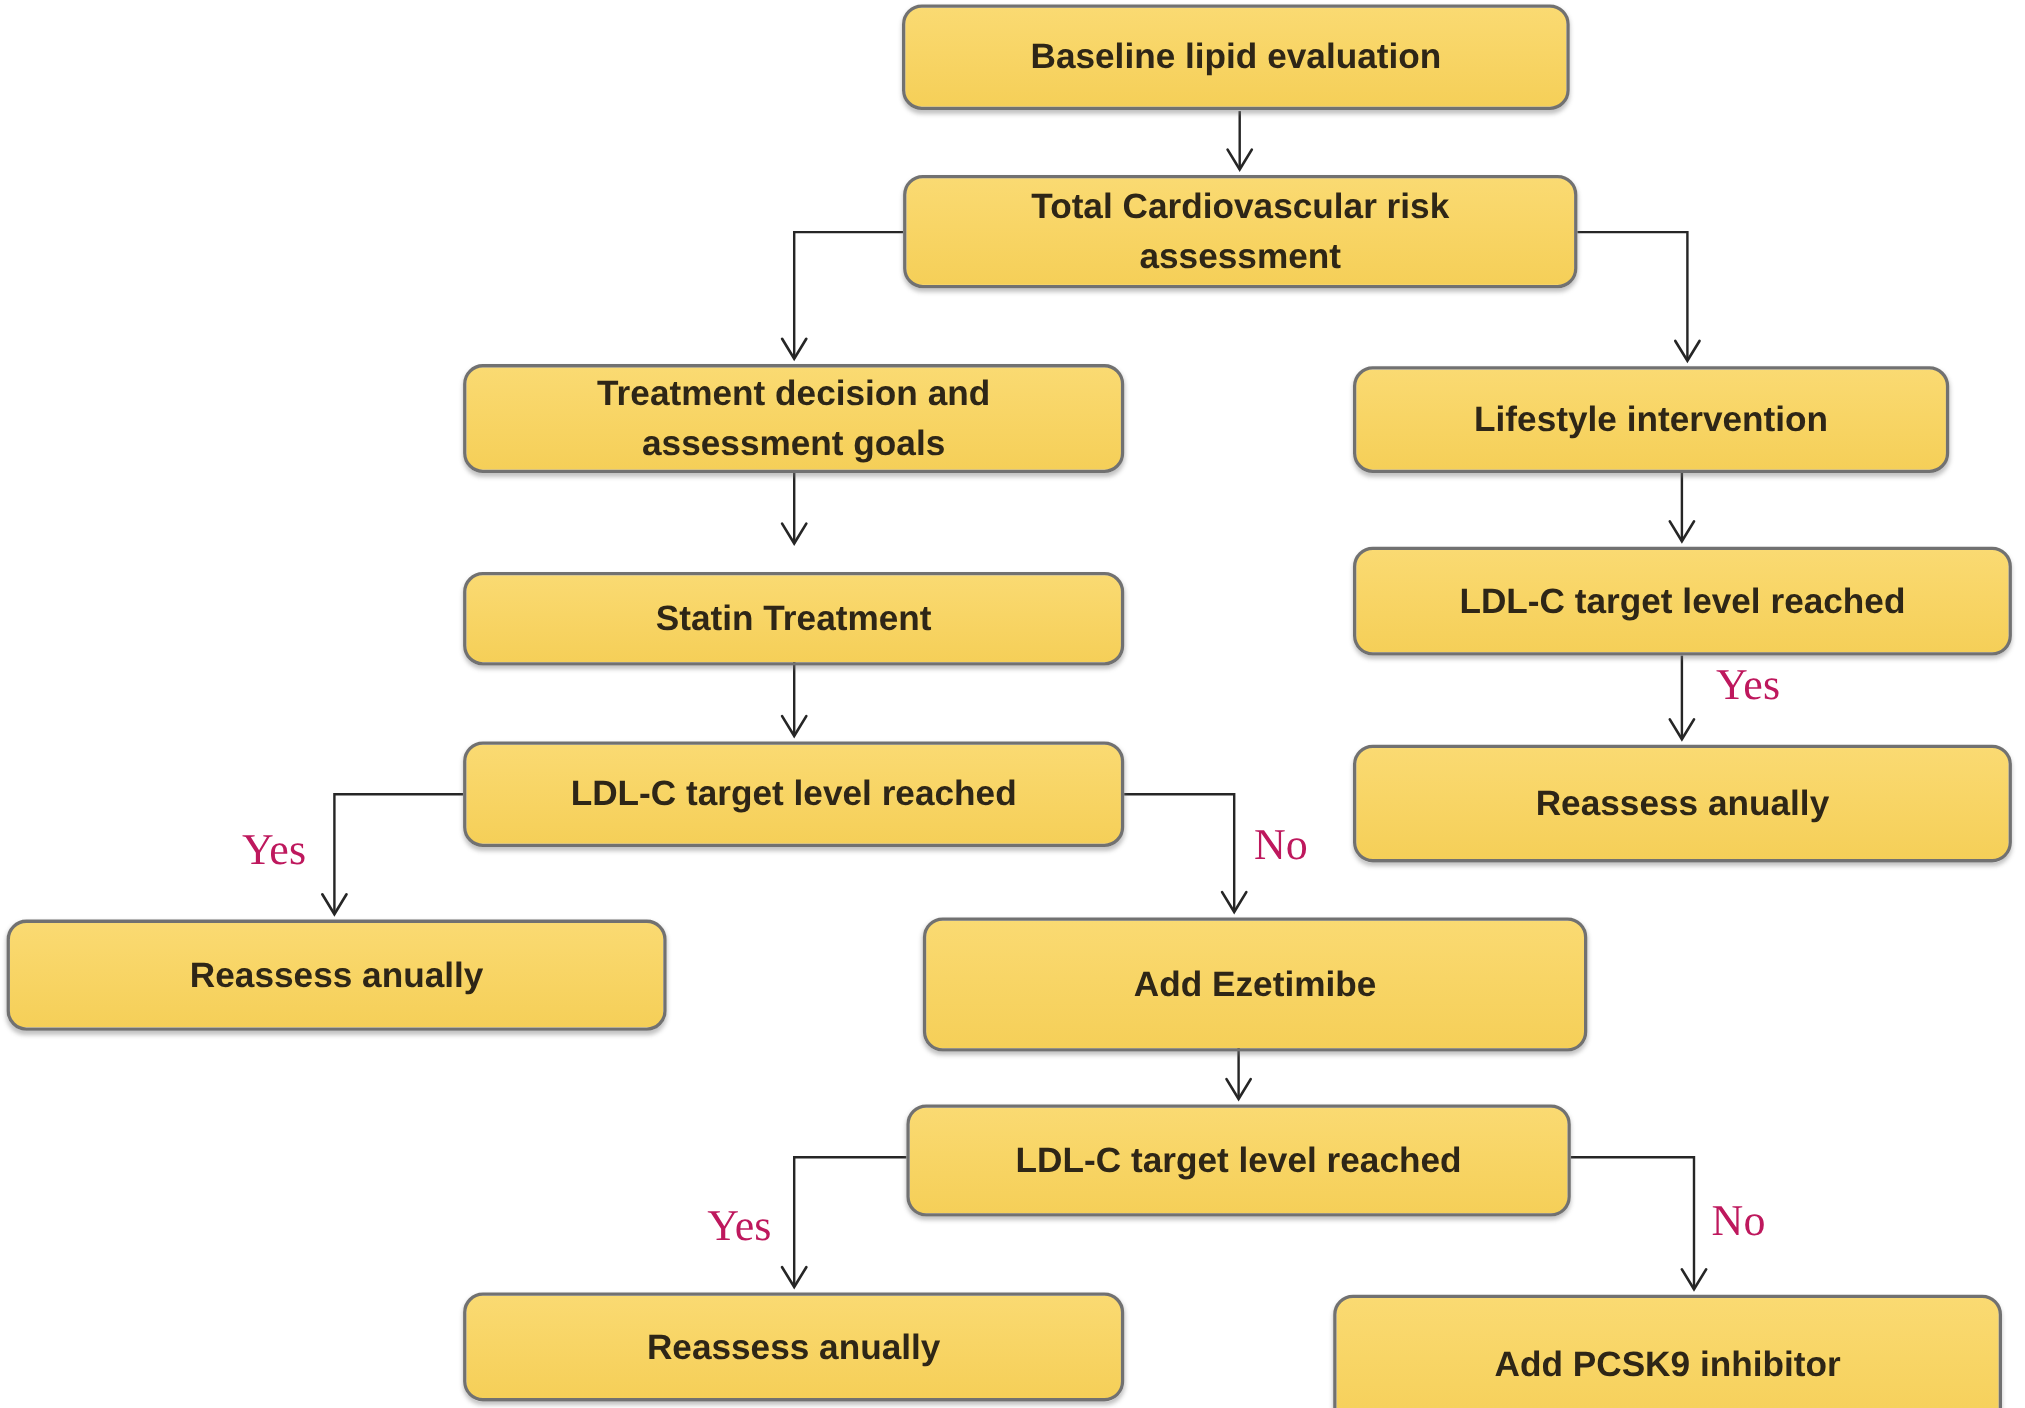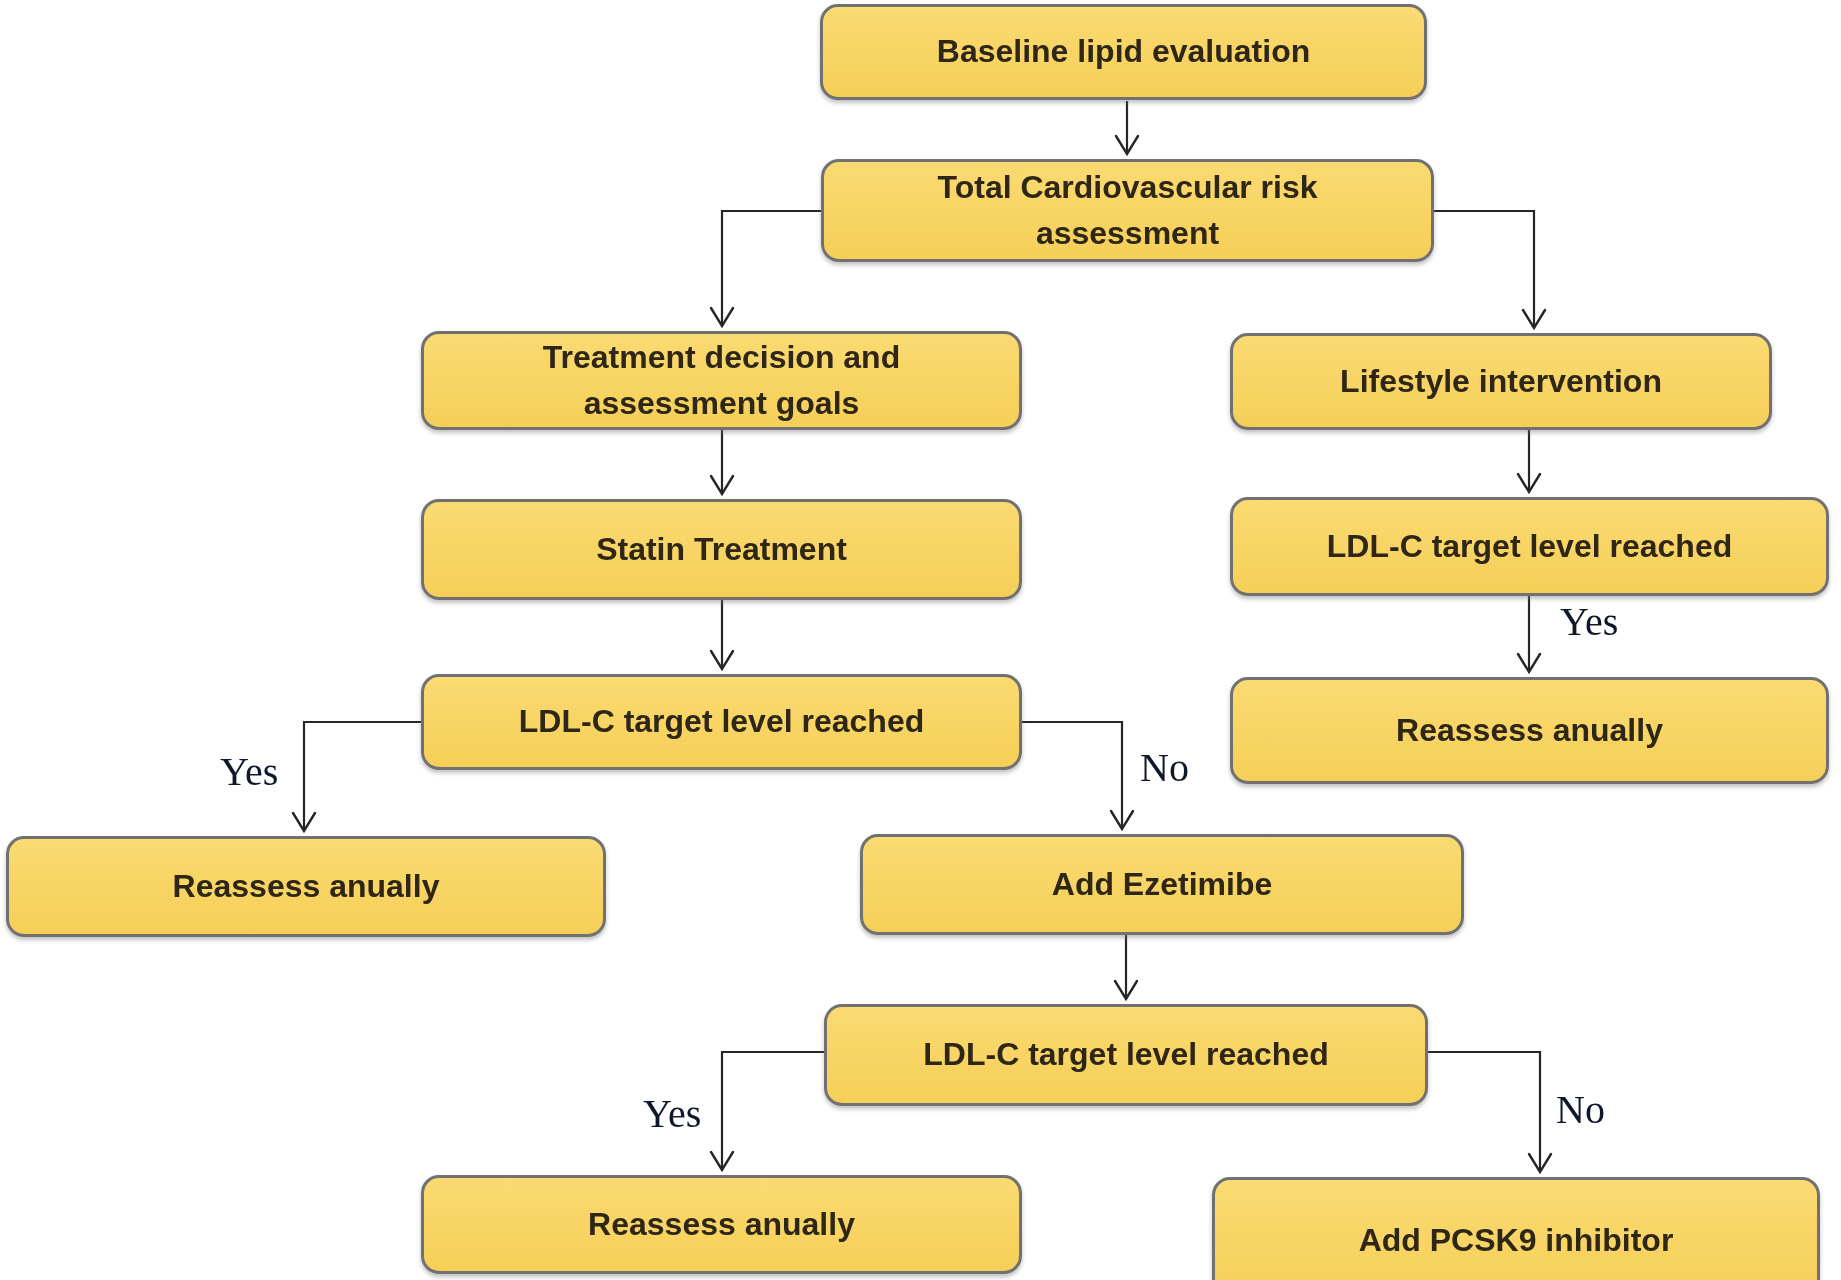--- a/index.html
+++ b/index.html
@@ -35,21 +35,21 @@
     color: #2E2617;
     font-size: 32px;
     font-weight: bold;
     line-height: 1.42;
   }
   .node-label { white-space: pre-line; padding: 0 18px; }
   .edge-label {
     position: absolute;
     font-family: "Liberation Serif", serif;
     font-size: 40px;
-    color: #0f172a;
+    color: #be185d;
     line-height: 1;
   }
 </style>
 </head>
 <body>
 
 <div class="canvas">
 
   <svg class="connector-layer" width="1841" height="1280" viewBox="0 0 1841 1280" xmlns="http://www.w3.org/2000/svg">
     <defs>
@@ -82,41 +82,41 @@
 
   <div class="node" style="left:421px;top:331px;width:601px;height:99px">
     <span class="node-label">Treatment decision and
 assessment goals</span>
   </div>
 
   <div class="node" style="left:1230px;top:333px;width:542px;height:97px">
     <span class="node-label">Lifestyle intervention</span>
   </div>
 
-  <div class="node" style="left:421px;top:499px;width:601px;height:101px">
+  <div class="node" style="left:421px;top:520px;width:601px;height:85px">
     <span class="node-label">Statin Treatment</span>
   </div>
 
   <div class="node" style="left:1230px;top:497px;width:599px;height:99px">
     <span class="node-label">LDL-C target level reached</span>
   </div>
 
   <div class="node" style="left:421px;top:674px;width:601px;height:96px">
     <span class="node-label">LDL-C target level reached</span>
   </div>
 
   <div class="node" style="left:1230px;top:677px;width:599px;height:107px">
     <span class="node-label">Reassess anually</span>
   </div>
 
   <div class="node" style="left:6px;top:836px;width:600px;height:101px">
     <span class="node-label">Reassess anually</span>
   </div>
 
-  <div class="node" style="left:860px;top:834px;width:604px;height:101px">
+  <div class="node" style="left:839px;top:834px;width:604px;height:122px">
     <span class="node-label">Add Ezetimibe</span>
   </div>
 
   <div class="node" style="left:824px;top:1004px;width:604px;height:102px">
     <span class="node-label">LDL-C target level reached</span>
   </div>
 
   <div class="node" style="left:421px;top:1175px;width:601px;height:99px">
     <span class="node-label">Reassess anually</span>
   </div>

